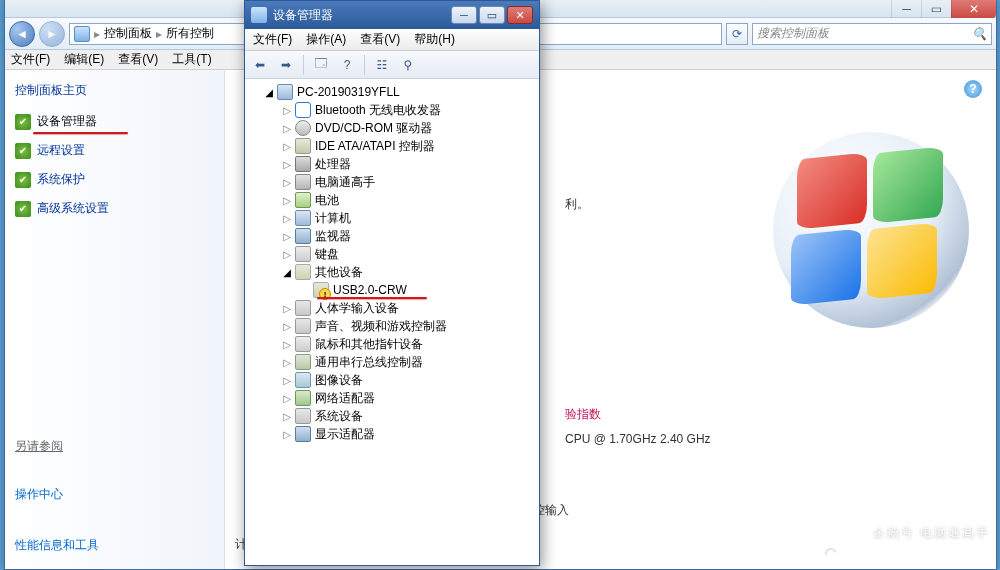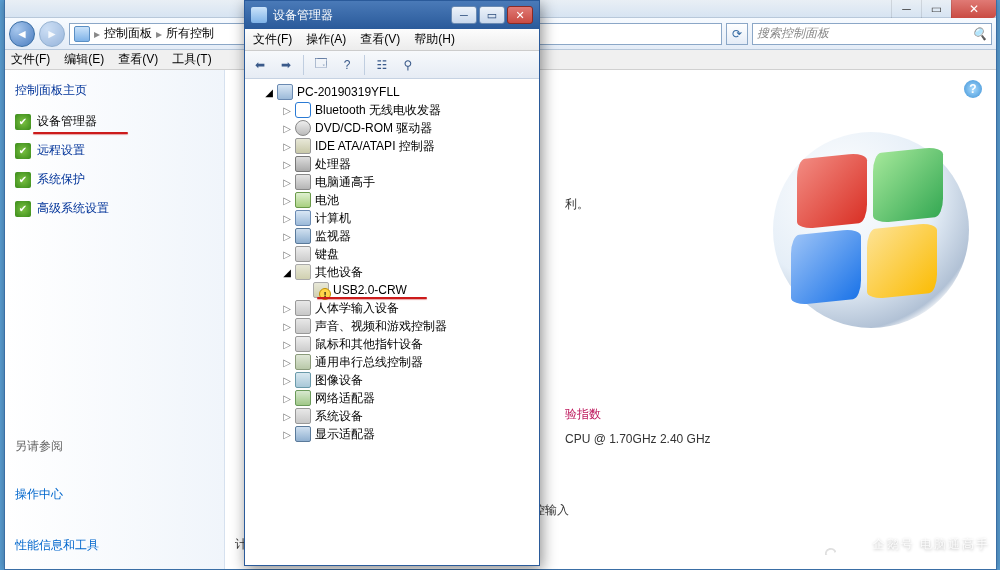--- a/index.html
+++ b/index.html
@@ -25,21 +25,21 @@
 .content { display: flex; height: calc(100% - 70px); }
 .sidebar { width: 220px; background: linear-gradient(90deg,#fff,#f0f5fb); border-right: 1px solid #d6e1ef; padding: 12px 10px; display: flex; flex-direction: column; gap: 8px; }
 .sidehead { color: #003399; margin-bottom: 4px; }
 .sideitem { display: flex; align-items: center; gap: 6px; color: #003399; cursor: pointer; padding: 2px 0; }
 .sideitem.active { color: #000; position: relative; }
 .redline { position: absolute; bottom: -2px; left: 18px; width: 95px; height: 2px; background: #cc1b1b; border-radius: 1px; box-shadow: 0 1px 1px rgba(204,27,27,.4); }
 .sideicon { width: 16px; height: 16px; border-radius: 2px; display: flex; align-items: center; justify-content: center; font-size: 10px; }
 .ic-shield { background: radial-gradient(circle,#7ac142,#3a8a1a); color:#fff; }
 .ic-comp { background: linear-gradient(#cbe3fa,#7fb3e8); border:1px solid #5a8fc4; }
 .sidebottom { margin-top: auto; }
-.sidegrey { color: #666; margin-bottom: 10px; }
+.sidegrey { color: #666; margin-bottom: 10px; text-decoration: underline; }
 .sidelink { color: #0066cc; padding: 3px 0; cursor: pointer; margin-top: 28px; }
 
 .main { flex: 1; background: #fff; padding: 16px 20px; position: relative; }
 .mainhead { font-size: 16px; color: #003399; margin-bottom: 12px; }
 .mainw { color: #333; }
 .help-q { position: absolute; right: 14px; top: 10px; width: 18px; height: 18px; border-radius: 50%; background: radial-gradient(circle,#aadcff,#3a8fd4); color:#fff; display:flex; align-items:center; justify-content:center; font-weight:bold; }
 
 .winlogo { position: absolute; right: 45px; top: 150px; width: 160px; height: 160px; }
 .flag { width: 100%; height: 100%; position: relative; }
 .flag div { position: absolute; width: 70px; height: 70px; border-radius: 8px 18px 8px 18px / 18px 8px 18px 8px; transform: skewY(-6deg); }
@@ -93,21 +93,21 @@
 .ni-img{background:linear-gradient(#d8e8f0,#a8c8d8);border:1px solid #6a9aaa;}
 .ni-net{background:linear-gradient(#d8e8d0,#a0c888);border:1px solid #6a9a5a;}
 .ni-sys{background:linear-gradient(#e8e8e8,#c8c8c8);border:1px solid #999;}
 .ni-disp{background:linear-gradient(#d0e0f0,#90b0d0);border:1px solid #5a7a9a;}
 .nlabel { padding-left:2px; }
 .ind1{padding-left:16px;}
 .ind2{padding-left:34px;}
 .ind3{padding-left:52px;}
 .redline2{ position:absolute; height:2px; background:#cc1b1b; border-radius:1px; box-shadow: 0 1px 1px rgba(204,27,27,.4);}
 
-.watermark { position:absolute; right:10px; bottom:6px; display:flex; align-items:center; gap:10px; color:rgba(255,255,255,.88); font-size:26px; font-weight:500; text-shadow:0 1px 3px rgba(0,0,0,.3); letter-spacing:2px; pointer-events:none;}
+.watermark { position:absolute; right:10px; bottom:6px; display:flex; align-items:flex-start; gap:10px; color:rgba(255,255,255,.88); font-size:26px; font-weight:500; text-shadow:0 1px 3px rgba(0,0,0,.3); letter-spacing:2px; pointer-events:none;}
 .penguin { width:40px; height:40px; position:relative; opacity:.85;}
 .penguin .body{width:34px;height:38px;background:rgba(255,255,255,.85);border-radius:50% 50% 45% 45%;position:absolute;left:3px;top:2px;}
 .penguin .sc{width:12px;height:6px;border:2px solid rgba(0,0,0,.15);border-bottom:none;border-radius:6px 6px 0 0;position:absolute;left:1px;top:24px;transform:rotate(-15deg);}
 </style>
 </head>
 <body>
 
 <div class="mainwin">
   <div class="titlebar">
     <div class="winbtns">

